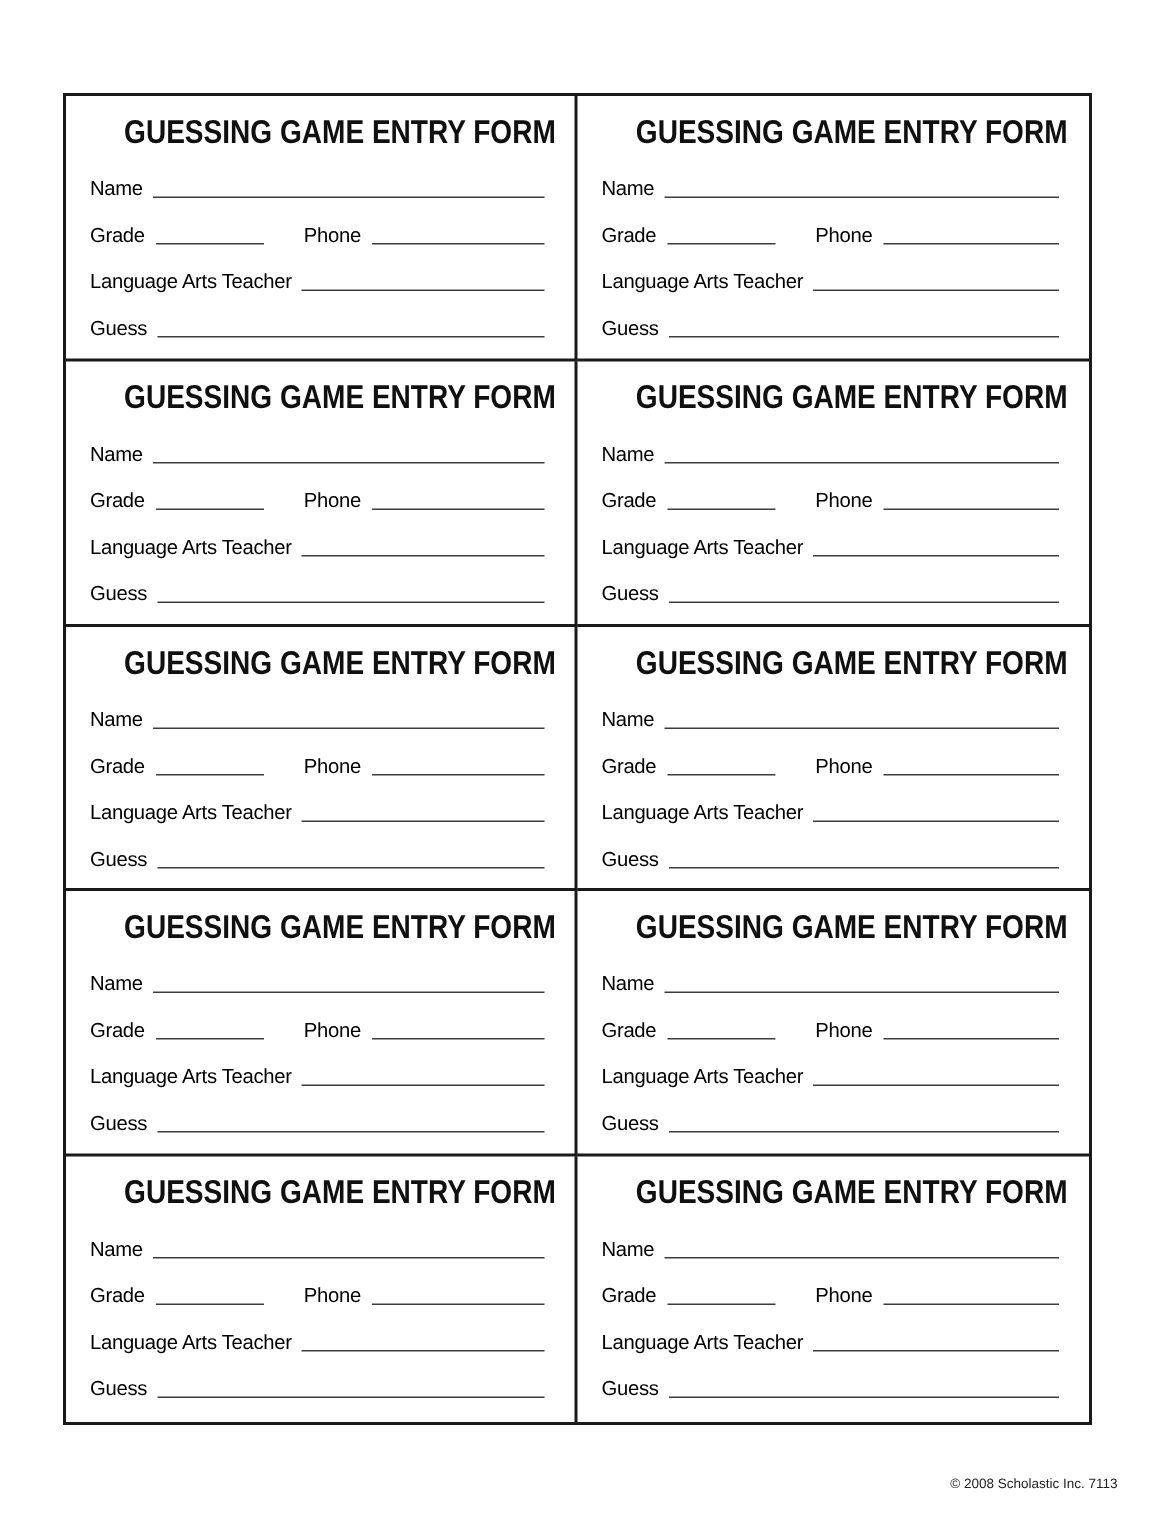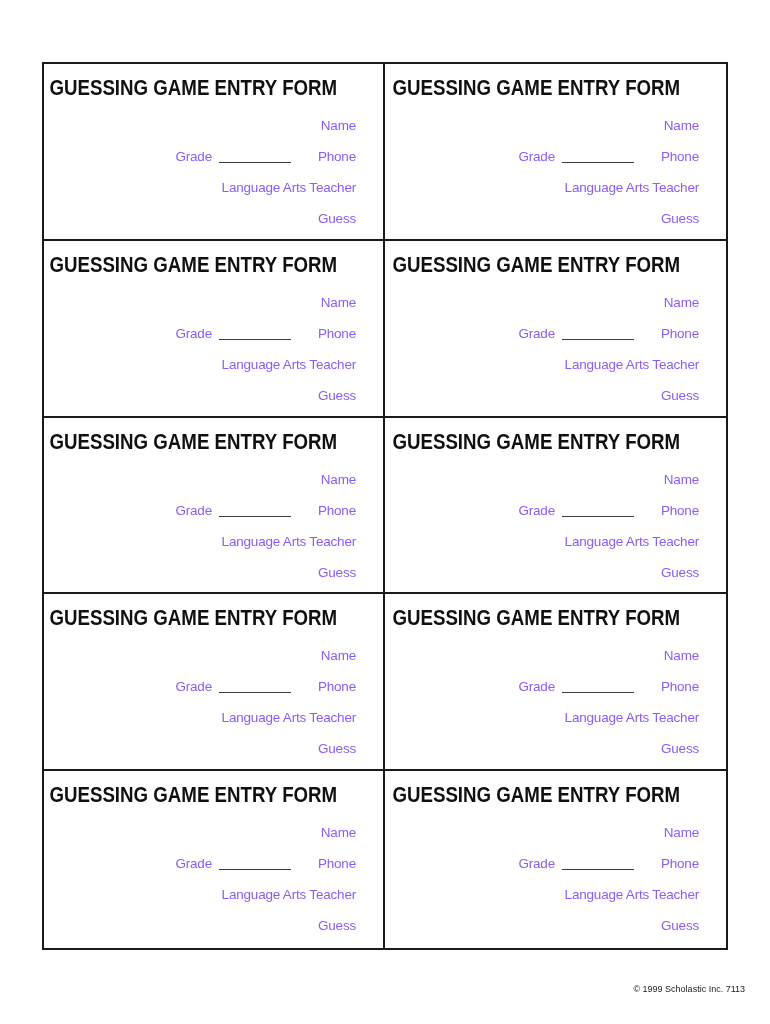--- a/index.html
+++ b/index.html
@@ -31,42 +31,41 @@
     grid-template-columns: 1fr 1fr;
     grid-template-rows: repeat(5, 1fr);
     background: #fff;
   }
   .card {
     box-sizing: border-box;
     padding: 9px 20px 0 16px;
     display: flex;
     flex-direction: column;
     overflow: hidden;
-    align-items: flex-end;
   }
   .card:nth-child(odd) { border-right: 2px solid #1a1a1a; }
   .card:nth-child(-n+8) { border-bottom: 2px solid #1a1a1a; }
   .card-title {
     text-align: center;
     font-weight: 800;
     font-size: 22px;
     line-height: 26px;
     color: #101010;
     white-space: nowrap;
     transform: scaleX(0.85);
     transform-origin: 50% 50%;
     margin: 2px 0 2px 0;
   }
   .field-row {
     display: flex;
     align-items: flex-end;
     margin-top: 15px;
     font-size: 13.5px;
     line-height: 16px;
-    color: #8b5cf6;
+    color: #000000;
   }
   .label {
     white-space: nowrap;
     letter-spacing: -0.2px;
   }
   .line {
     height: 1px;
     border-bottom: 1.5px solid #3c3c3c;
     margin-left: 7px;
     margin-bottom: 2px;
@@ -341,14 +340,14 @@
       <span class="label">Language Arts Teacher</span>
       <span class="line grow"></span>
     </div>
 
     <div class="field-row">
       <span class="label">Guess</span>
       <span class="line grow"></span>
     </div>
   </div>
 </div>
-  <div class="footer">© 1999 Scholastic Inc. 7113</div>
+  <div class="footer">© 2008 Scholastic Inc. 7113</div>
 </div>
 
 </body></html>

